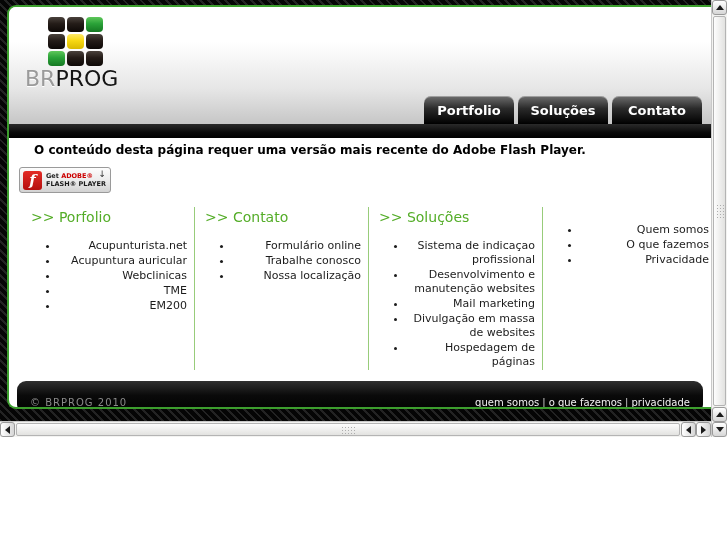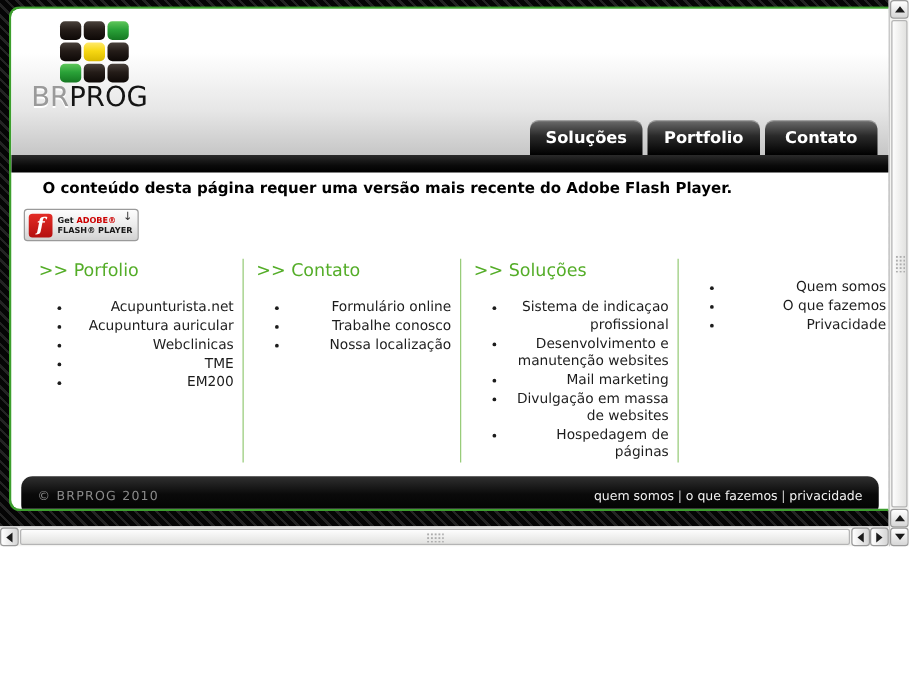--- a/index.html
+++ b/index.html
@@ -75,21 +75,21 @@
   .col.divided{border-right:1px solid #98cc7a;}
   .col h3{
     margin:0 0 0 10px;font-size:14px;font-weight:normal;color:#54ad28;line-height:16px;
   }
   .col ul{margin:14px 0 0 0;padding:0 10px 0 38px;width:128px;font-size:11px;color:#1c1c1c;text-align:right;}
   .col li{margin-bottom:1px;line-height:14px;cursor:pointer;}
   
   .footer-bar{
     margin:11px 8px 0 8px;height:23px;border-radius:9px;
     background:linear-gradient(180deg,#303030 0%,#0a0a0a 45%,#000000 100%);
-    display:flex;align-items:center;justify-content:space-between;
+    display:flex;justify-content:space-between;
     padding:16px 13px;box-sizing:border-box;
   }
   .footer-copy{font-size:10px;color:#8a8a8a;letter-spacing:1px;}
   .footer-links{font-size:10px;color:#f2f2f2;}
   .footer-links .flink{cursor:pointer;}
   .footer-links .sep{margin:0 3px;color:#cfcfcf;}
   
   .v-scrollbar{
     position:absolute;left:711px;top:0;width:16px;height:437px;
     background:#f3f3f1;border-left:1px solid #c9c9c9;box-sizing:border-box;
@@ -144,22 +144,22 @@
         <div class="sq dark"></div>
         <div class="sq yellow"></div>
         <div class="sq dark"></div>
         <div class="sq green"></div>
         <div class="sq dark"></div>
         <div class="sq dark"></div>
       </div>
       <div class="logo-text"><span class="br">BR</span><span class="prog">PROG</span></div>
     </div>
     <div class="tabs">
+      <div class="tab">Portfolio</div>
       <div class="tab">Soluções</div>
-      <div class="tab">Portfolio</div>
       <div class="tab">Contato</div>
     </div>
   </div>
 
   <div class="black-bar"></div>
 
   <div class="flash-notice">O conteúdo desta página requer uma versão mais recente do Adobe Flash Player.</div>
 
   <div class="flash-btn">
     <div class="flash-f">f</div>

